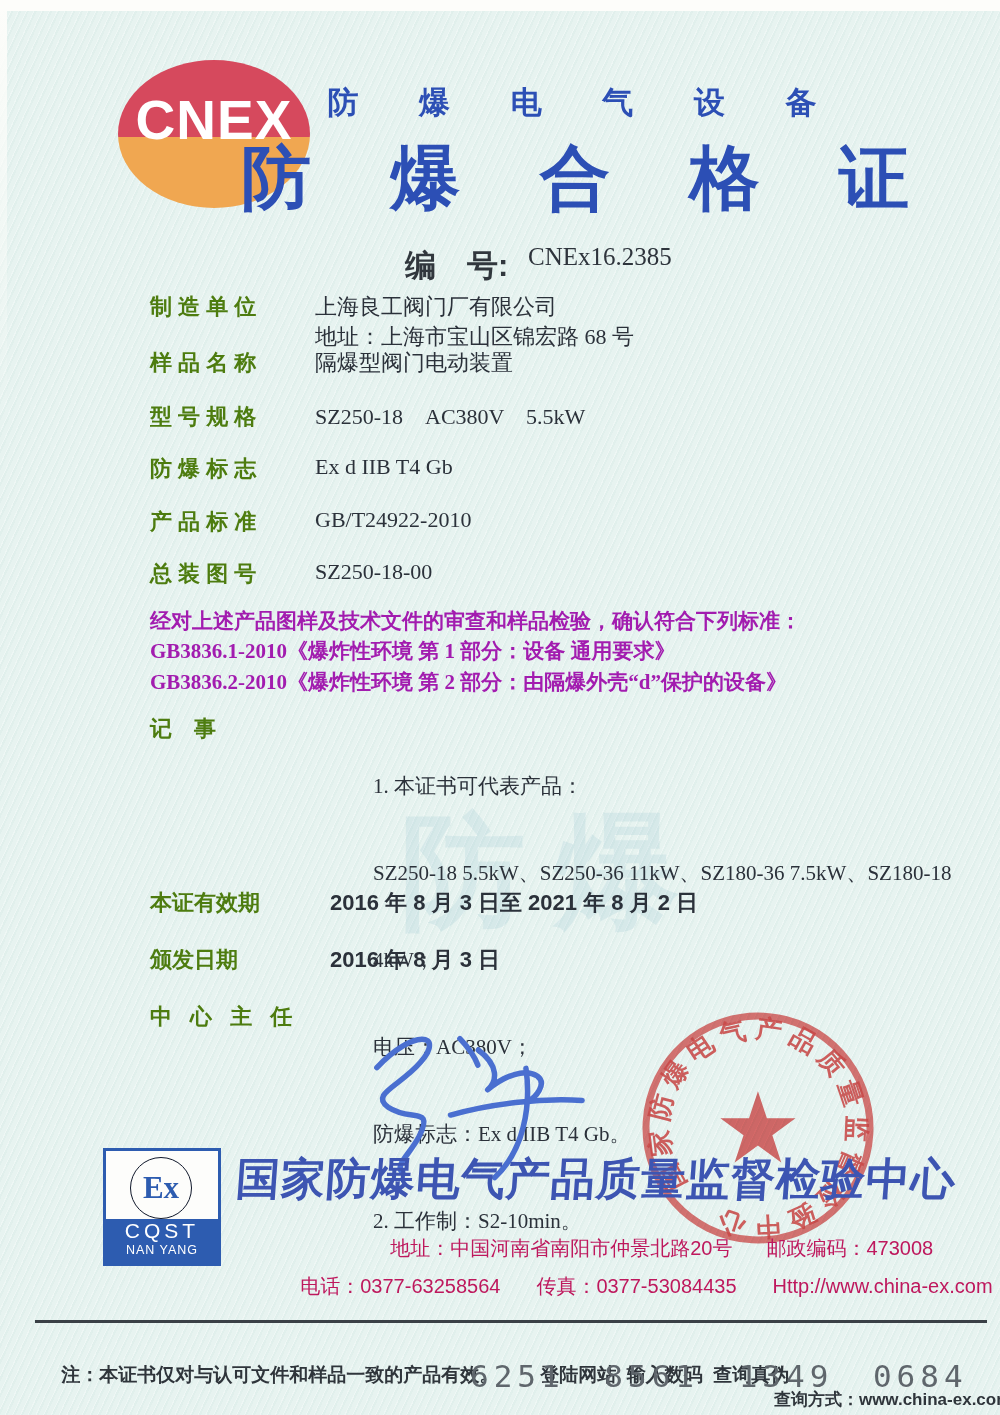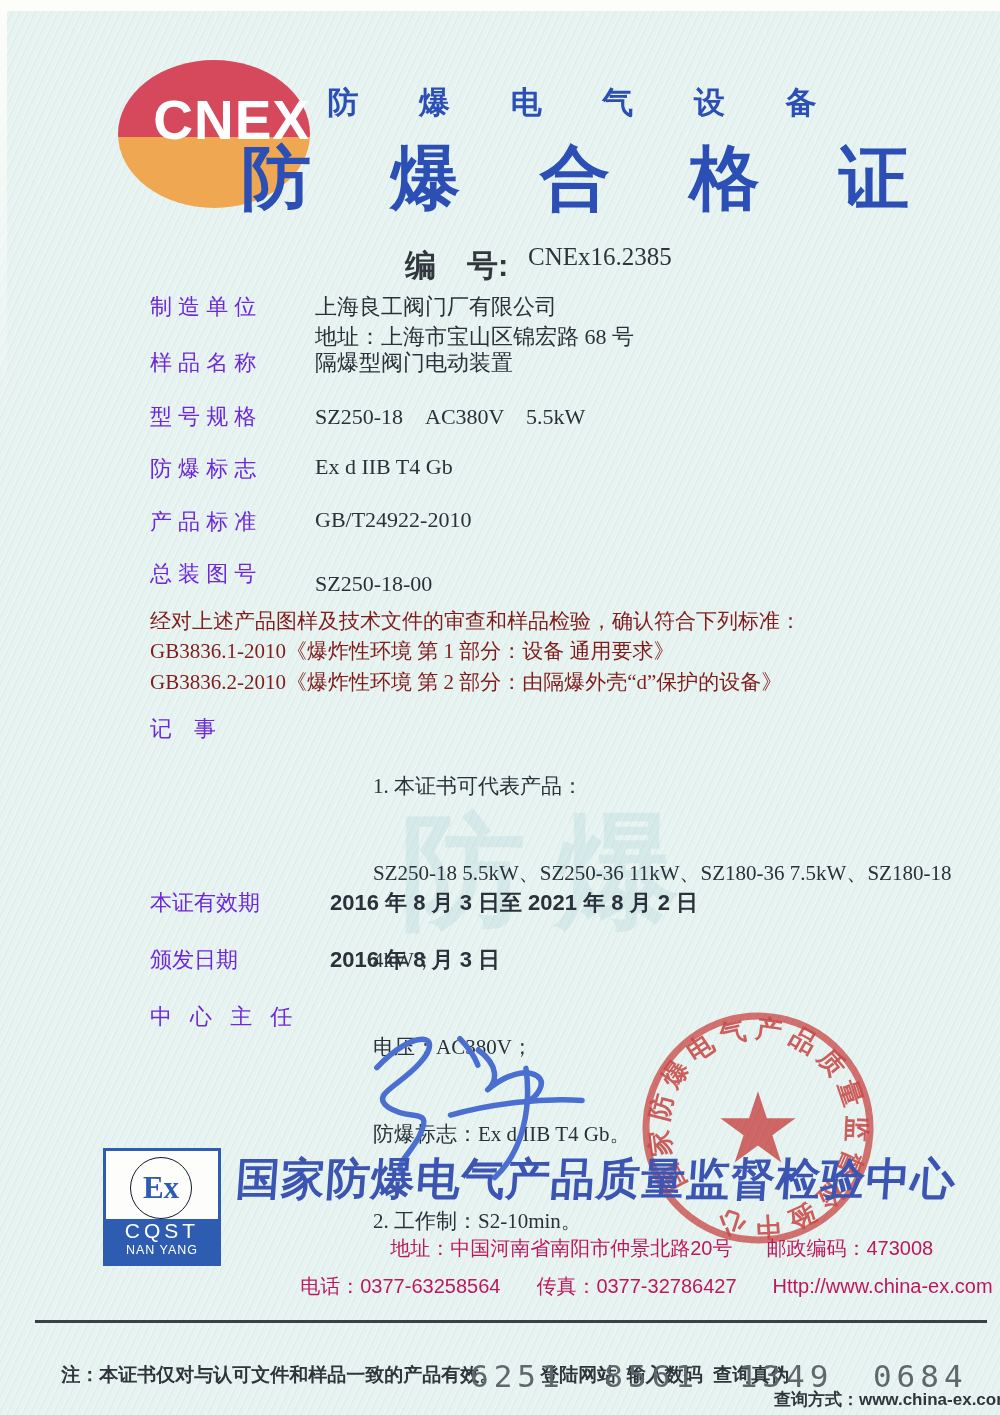--- a/index.html
+++ b/index.html
@@ -8,37 +8,37 @@
   .texture{position:absolute;inset:0;pointer-events:none;
     background:repeating-linear-gradient(115deg,rgba(255,255,255,.30) 0 1px,rgba(187,219,212,.14) 1px 3px,rgba(255,255,255,0) 3px 7px);}
   .edge-top{position:absolute;top:0;left:0;right:0;height:11px;background:#fdfdfa;}
   .edge-left{position:absolute;top:0;left:0;width:7px;height:430px;
     background:linear-gradient(#fdfdfa,rgba(253,253,250,0));}
   .abs{position:absolute;}
 
   
   .cnex-ellipse{left:118px;top:60px;width:192px;height:148px;border-radius:50%;
     background:linear-gradient(#d6495d 0 52%,#f0a751 52% 100%);}
-  .cnex-text{left:118px;top:88px;width:192px;text-align:right;color:#ffffff;
+  .cnex-text{left:118px;top:88px;width:192px;text-align:center;color:#ffffff;
     font-size:55px;font-weight:bold;letter-spacing:1px;}
   .cnex-caption{left:116px;top:172px;width:210px;font-size:41px;letter-spacing:7px;
     color:#363b41;white-space:pre;}
   .subtitle{left:0;top:82px;width:1170px;text-align:center;color:#2c4fb5;
     font-size:31px;font-weight:bold;letter-spacing:26px;white-space:pre;}
   .title{left:10px;top:132px;width:1160px;text-align:center;color:#2c4fb5;
     font-size:70px;font-weight:bold;letter-spacing:30px;white-space:pre;}
   .certno-label{left:405px;top:245px;font-size:31px;font-weight:bold;color:#31373d;white-space:pre;}
   .certno{left:528px;top:243px;font-size:25px;color:#2e343c;font-family:"Liberation Serif",serif;}
 
   
-  .lab{font-size:22px;font-weight:normal;color:#6d28d9;white-space:pre;font-family:"Liberation Sans",sans-serif;}
+  .lab{font-size:22px;font-weight:bold;color:#4d7c0f;white-space:pre;font-family:"Liberation Sans",sans-serif;}
   .val{font-size:22px;color:#2b313a;white-space:pre;font-family:"Liberation Serif",serif;}
   .valsans{font-size:22px;font-weight:bold;color:#2b313a;white-space:pre;font-family:"Liberation Sans",sans-serif;}
 
-  .para{left:150px;top:605px;width:780px;color:#7f1d1d;font-size:21px;line-height:31px;}
+  .para{left:150px;top:605px;width:780px;color:#a21caf;font-size:21px;line-height:31px;font-weight:bold;}
   .para .intro{font-family:"Liberation Sans",sans-serif;}
   .para .std{font-family:"Liberation Serif",serif;}
 
   .remarks{left:330px;top:714px;width:620px;color:#2b313a;font-size:21px;line-height:29px;
     font-family:"Liberation Serif",serif;white-space:pre-wrap;margin-left:43px;}
 
   
   .sig{left:330px;top:1012px;transform:rotate(-2deg);}
 
   
@@ -97,21 +97,21 @@
   <div class="abs lab" style="left:150px;top:402px">型 号 规 格</div>
   <div class="abs val" style="left:315px;top:402px">SZ250-18　AC380V　5.5kW</div>
 
   <div class="abs lab" style="left:150px;top:454px">防 爆 标 志</div>
   <div class="abs val" style="left:315px;top:454px">Ex d IIB T4 Gb</div>
 
   <div class="abs lab" style="left:150px;top:507px">产 品 标 准</div>
   <div class="abs val" style="left:315px;top:507px">GB/T24922-2010</div>
 
   <div class="abs lab" style="left:150px;top:559px">总 装 图 号</div>
-  <div class="abs val" style="left:315px;top:571px">SZ250-18-00</div>
+  <div class="abs val" style="left:315px;top:559px">SZ250-18-00</div>
 
   <div class="abs para">
     <div class="intro">经对上述产品图样及技术文件的审查和样品检验，确认符合下列标准：</div>
     <div class="std">GB3836.1-2010《爆炸性环境 第 1 部分：设备 通用要求》</div>
     <div class="std">GB3836.2-2010《爆炸性环境 第 2 部分：由隔爆外壳“d”保护的设备》</div>
   </div>
 
   <div class="abs lab" style="left:150px;top:714px">记　事</div>
   <div class="abs remarks">
     <div>1. 本证书可代表产品：</div>
@@ -161,21 +161,21 @@
       <div class="badge-cqst">CQST</div>
       <div class="badge-ny">NAN YANG</div>
     </div>
   </div>
   <div class="abs org-name">国家防爆电气产品质量监督检验中心</div>
 
   <div class="abs org-line" style="left:368px;top:1212px">
     <span>地址：</span><span>中国河南省南阳市仲景北路20号</span><span style="display:inline-block;width:34px"></span><span>邮政编码：</span><span>473008</span>
   </div>
   <div class="abs org-line" style="left:278px;top:1250px">
-    <span>电话：</span><span>0377-63258564</span><span style="display:inline-block;width:36px"></span><span>传真：</span><span>0377-32786427</span><span style="display:inline-block;width:36px"></span><span>Http://www.china-ex.com</span>
+    <span>电话：</span><span>0377-63258564</span><span style="display:inline-block;width:36px"></span><span>传真：</span><span>0377-53084435</span><span style="display:inline-block;width:36px"></span><span>Http://www.china-ex.com</span>
   </div>
 
   <div class="abs divider"></div>
   <div class="abs note-line">
     <span>注：本证书仅对与认可文件和样品一致的产品有效。</span><span style="display:inline-block;width:42px"></span><span>登陆网站  输入数码  查询真伪</span>
   </div>
   <div class="abs code">6251 8561 1349 0684</div>
   <div class="abs query">
     <span>查询方式：</span><span>www.china-ex.com</span>
   </div>

